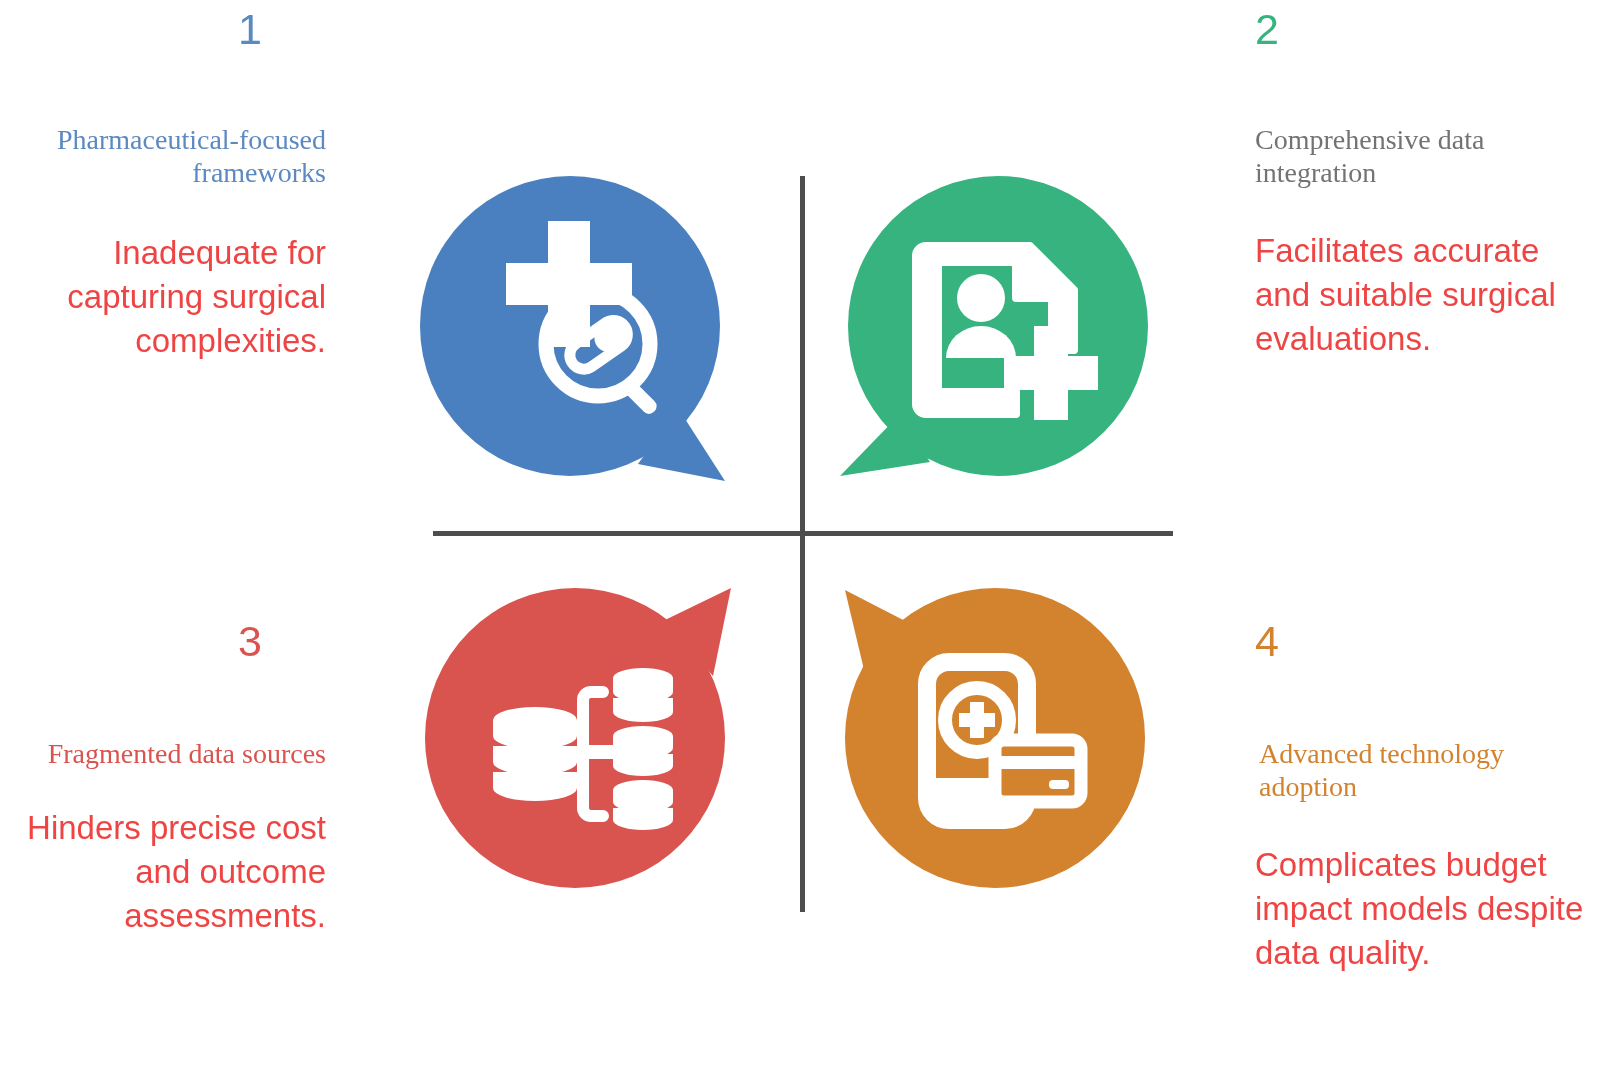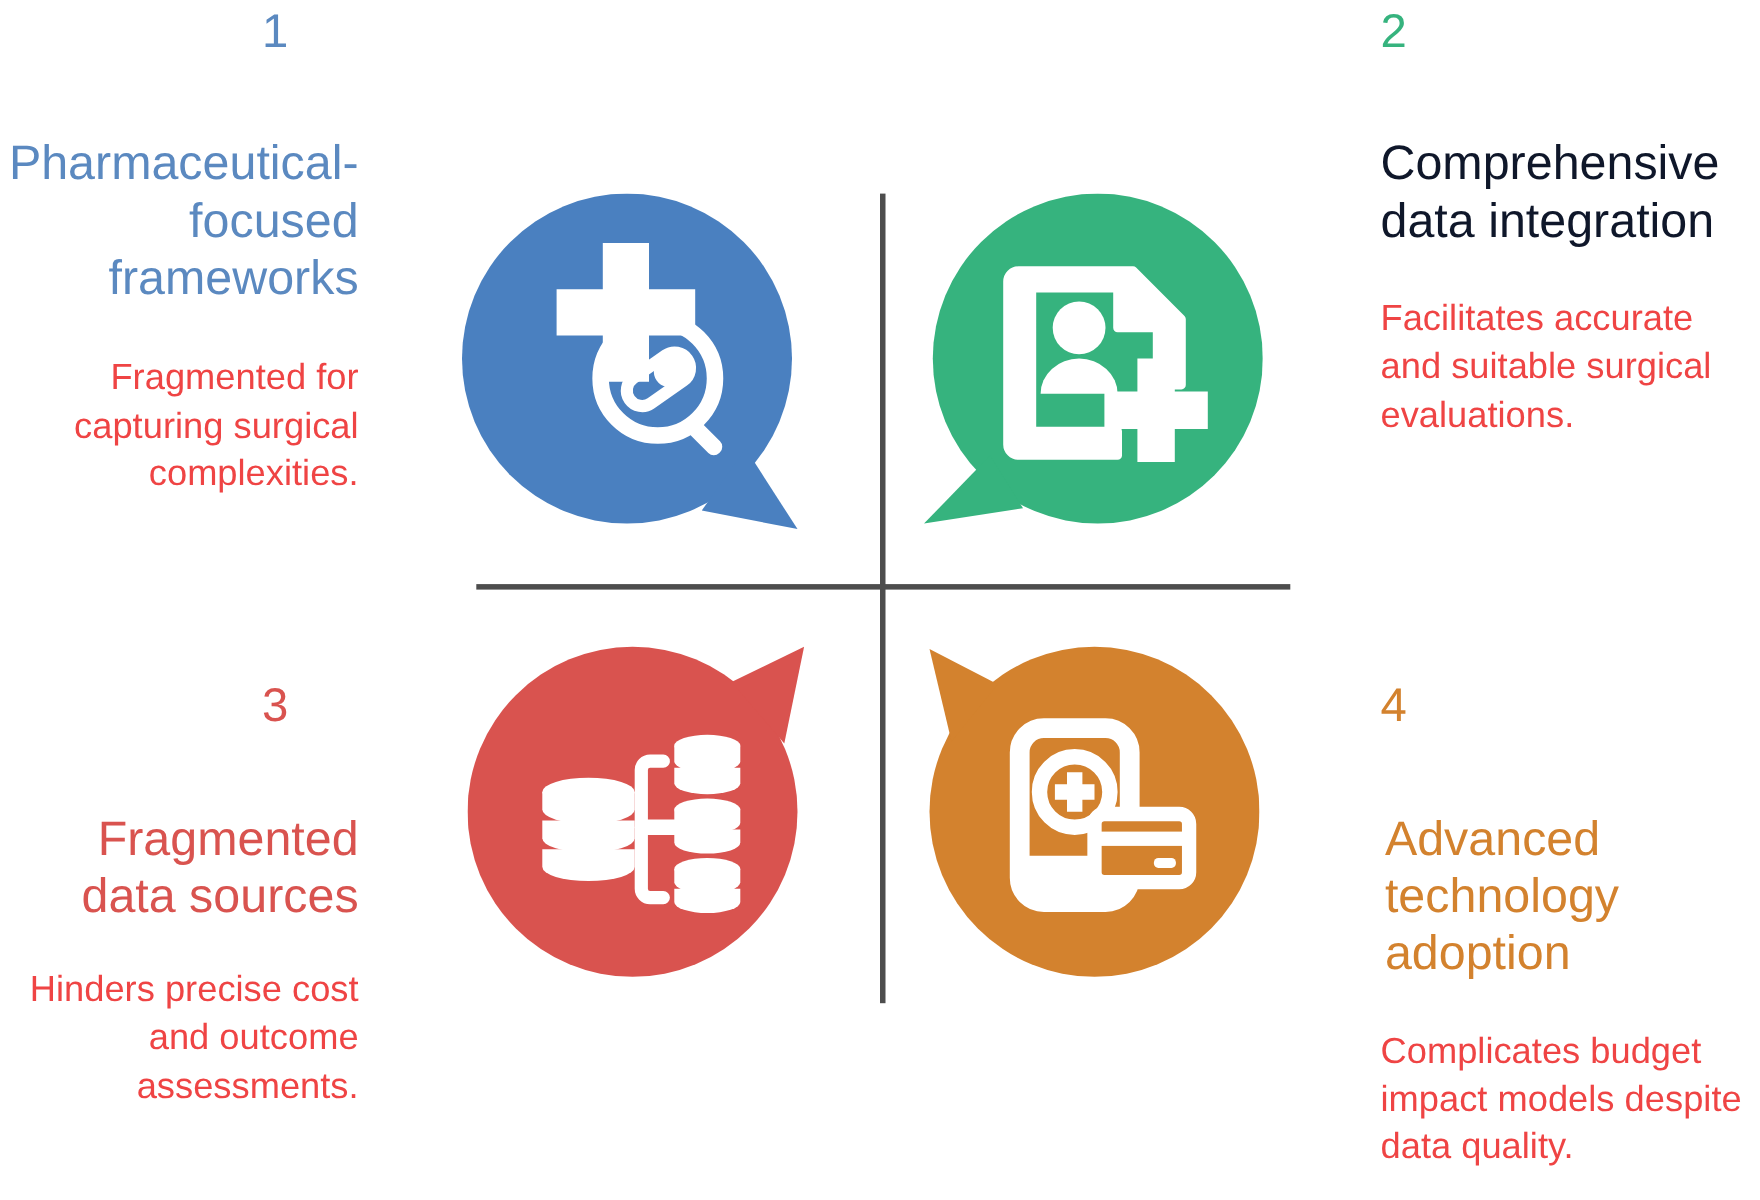--- a/index.html
+++ b/index.html
@@ -41,23 +41,24 @@
   .textblock {
     position: absolute;
     width: 330px;
   }
   .tb-num {
     font-size: 43px;
     line-height: 1.0;
     font-weight: 400;
   }
   .tb-title {
-    font-size: 44px;
+    font-size: 28px;
     line-height: 1.18;
     font-weight: 400;
+    font-family: Liberation Serif, serif;
   }
   .tb-body {
     font-size: 33px;
     line-height: 1.33;
     color: #ef4444;
     font-weight: 400;
   }
 
   
   #q1 { left: 0px; top: 8px; text-align: right; }
@@ -100,21 +101,21 @@
 <body>
 
 <div id="stage" style="background: rgb(255, 255, 255);">
 
   <div class="divider-v" style="background: rgb(77, 77, 77);"></div>
   <div class="divider-h" style="background: rgb(77, 77, 77);"></div>
 
   <div class="textblock" id="q1">
     <div class="tb-num" style="color: rgb(91, 137, 192);">1</div>
     <div class="tb-title" style="color: rgb(91, 137, 192);">Pharmaceutical-focused frameworks</div>
-    <div class="tb-body">Fragmented for capturing surgical complexities.</div>
+    <div class="tb-body">Inadequate for capturing surgical complexities.</div>
   </div>
 
   <div class="bubble" id="bubble1">
     <svg viewBox="0 0 310 310" xmlns="http://www.w3.org/2000/svg">
       <g>
         <circle cx="150" cy="150" r="150" fill="#4a80c0"></circle>
         <path d="M258 232 L305 305 L218 288 Z" fill="#4a80c0"></path>
       </g>
       <g fill="#ffffff">
 
@@ -127,21 +128,21 @@
         <g transform="rotate(-35 178 168)">
           <rect x="146" y="155" width="64" height="28" rx="14" fill="none" stroke="#ffffff" stroke-width="11"></rect>
           <rect x="176" y="155" width="34" height="28" rx="14" fill="#ffffff"></rect>
         </g>
       </g>
     </svg>
   </div>
 
   <div class="textblock" id="q2">
     <div class="tb-num" style="color: rgb(54, 179, 126);">2</div>
-    <div class="tb-title" style="color: #0f172a;">Comprehensive data integration</div>
+    <div class="tb-title" style="color: #737373;">Comprehensive data integration</div>
     <div class="tb-body">Facilitates accurate and suitable surgical evaluations.</div>
   </div>
 
   <div class="bubble" id="bubble2">
     <svg viewBox="0 0 310 310" xmlns="http://www.w3.org/2000/svg">
       <g>
         <circle cx="160" cy="150" r="150" fill="#36b37e"></circle>
         <path d="M62 238 L2 300 L92 286 Z" fill="#36b37e"></path>
       </g>
       <g>

